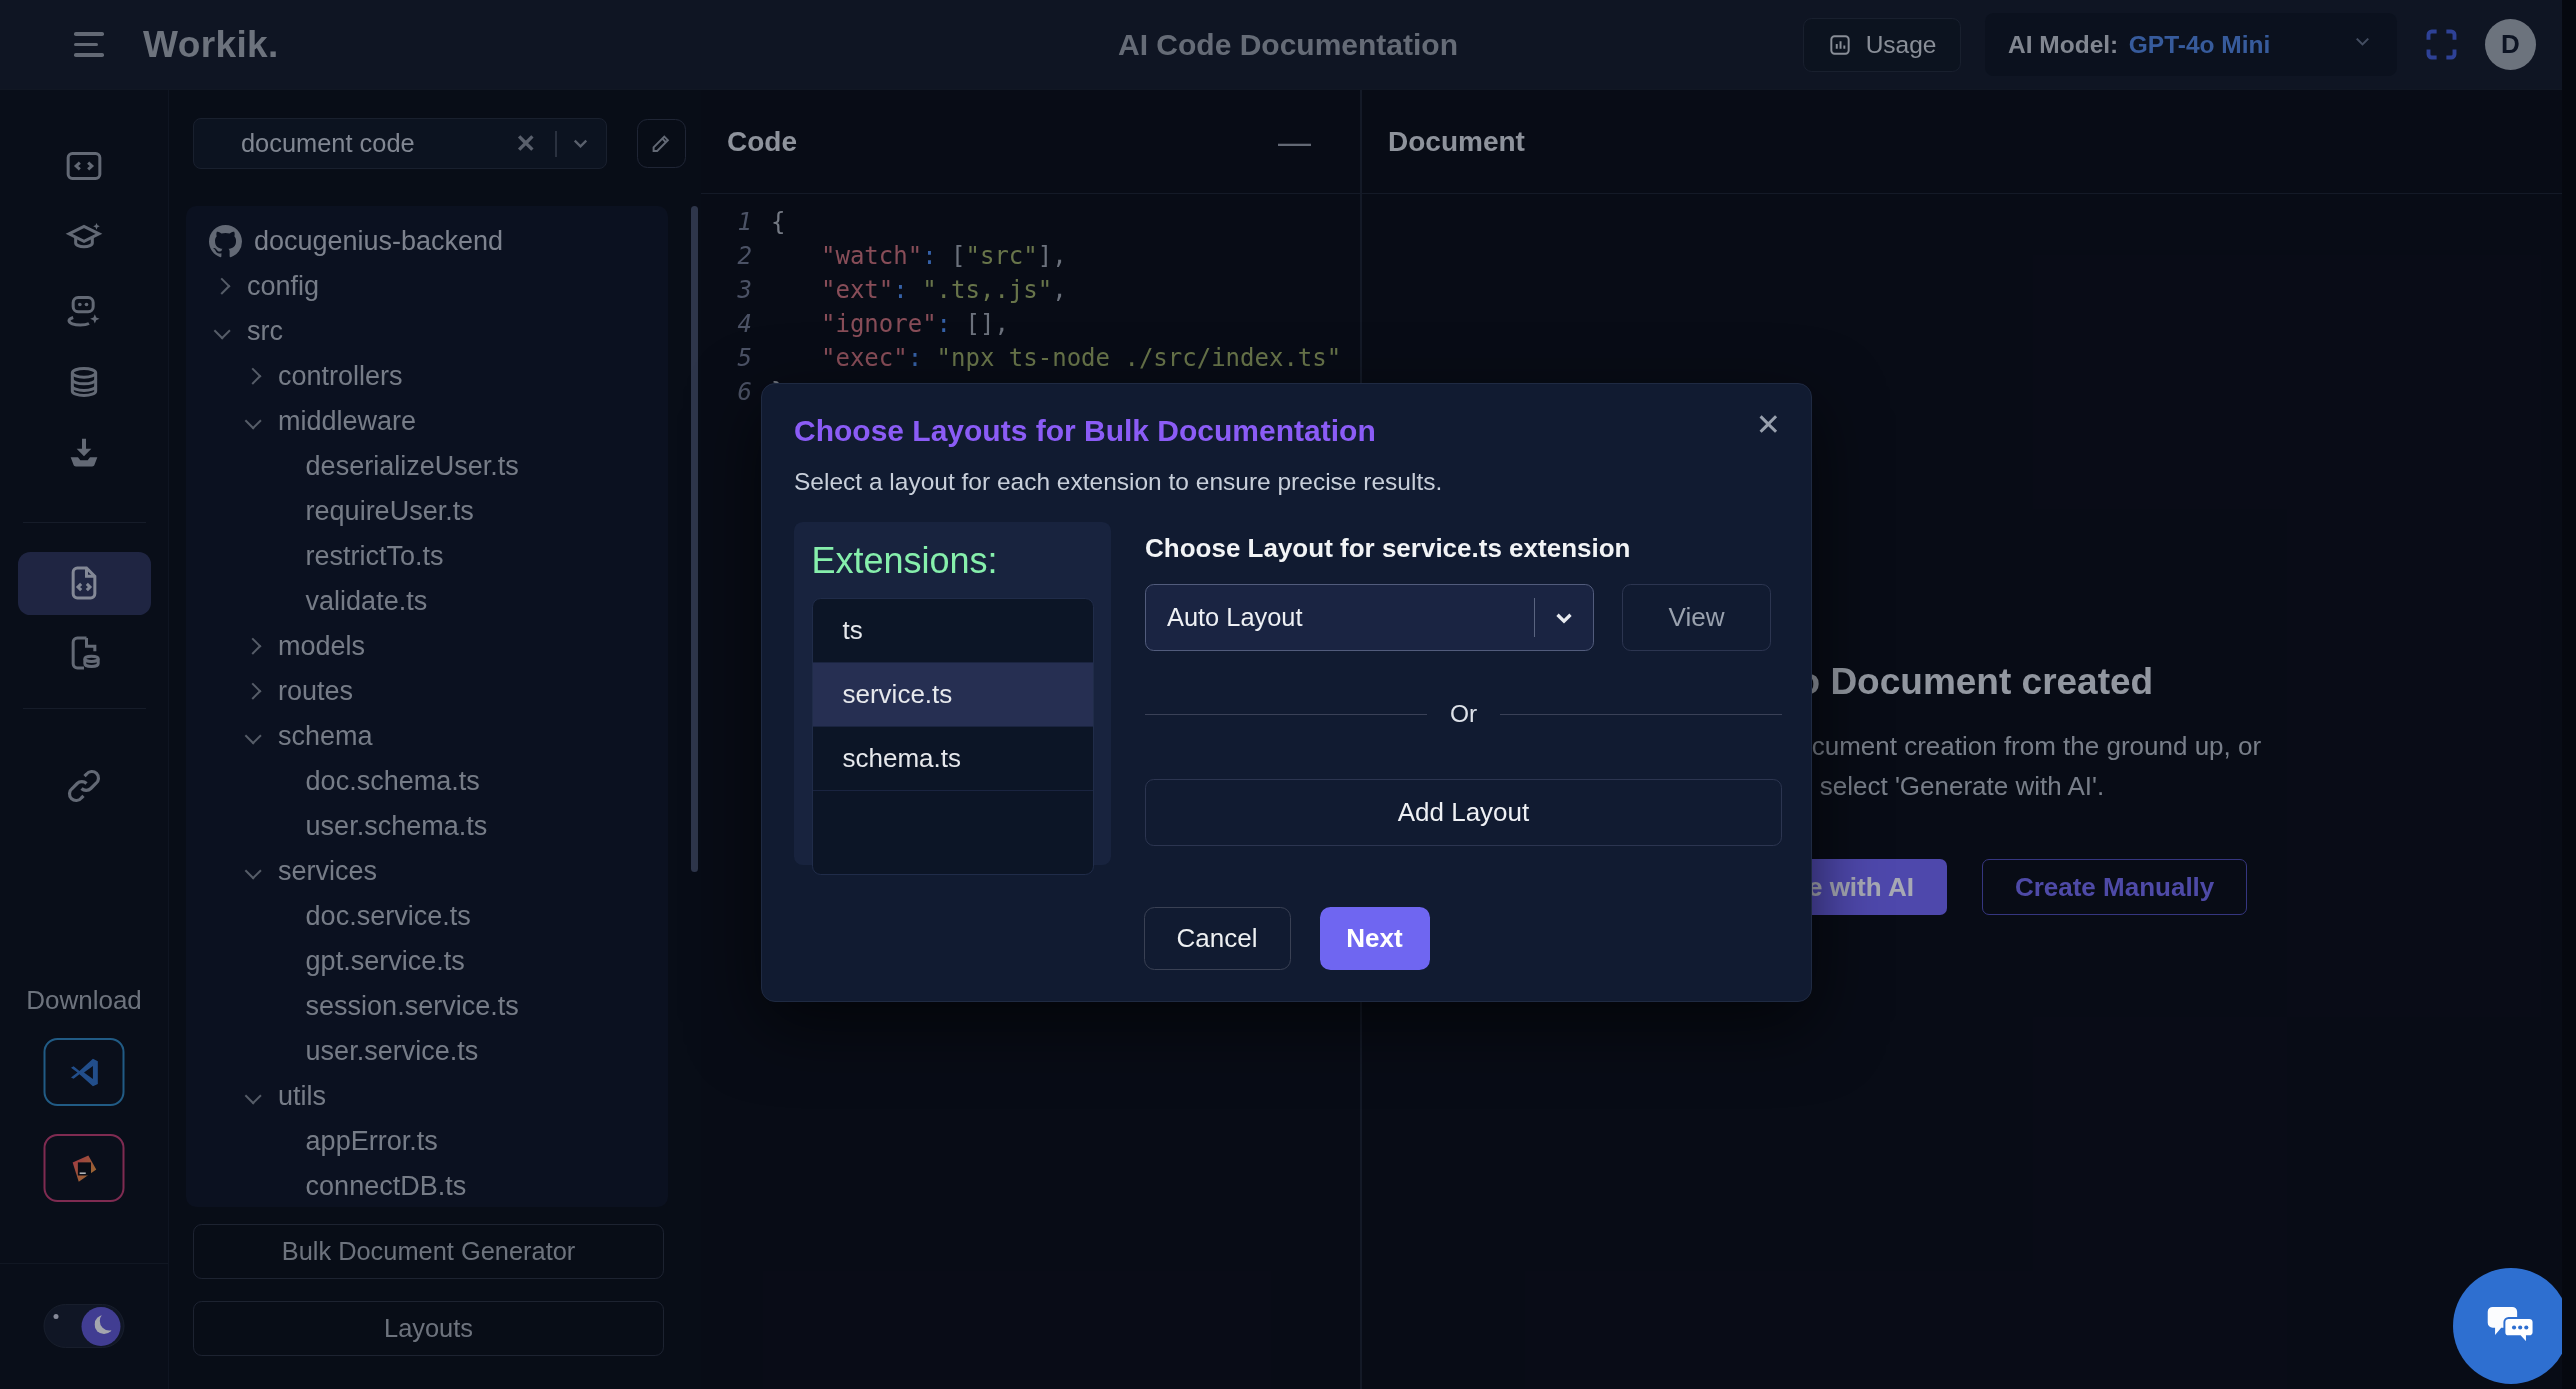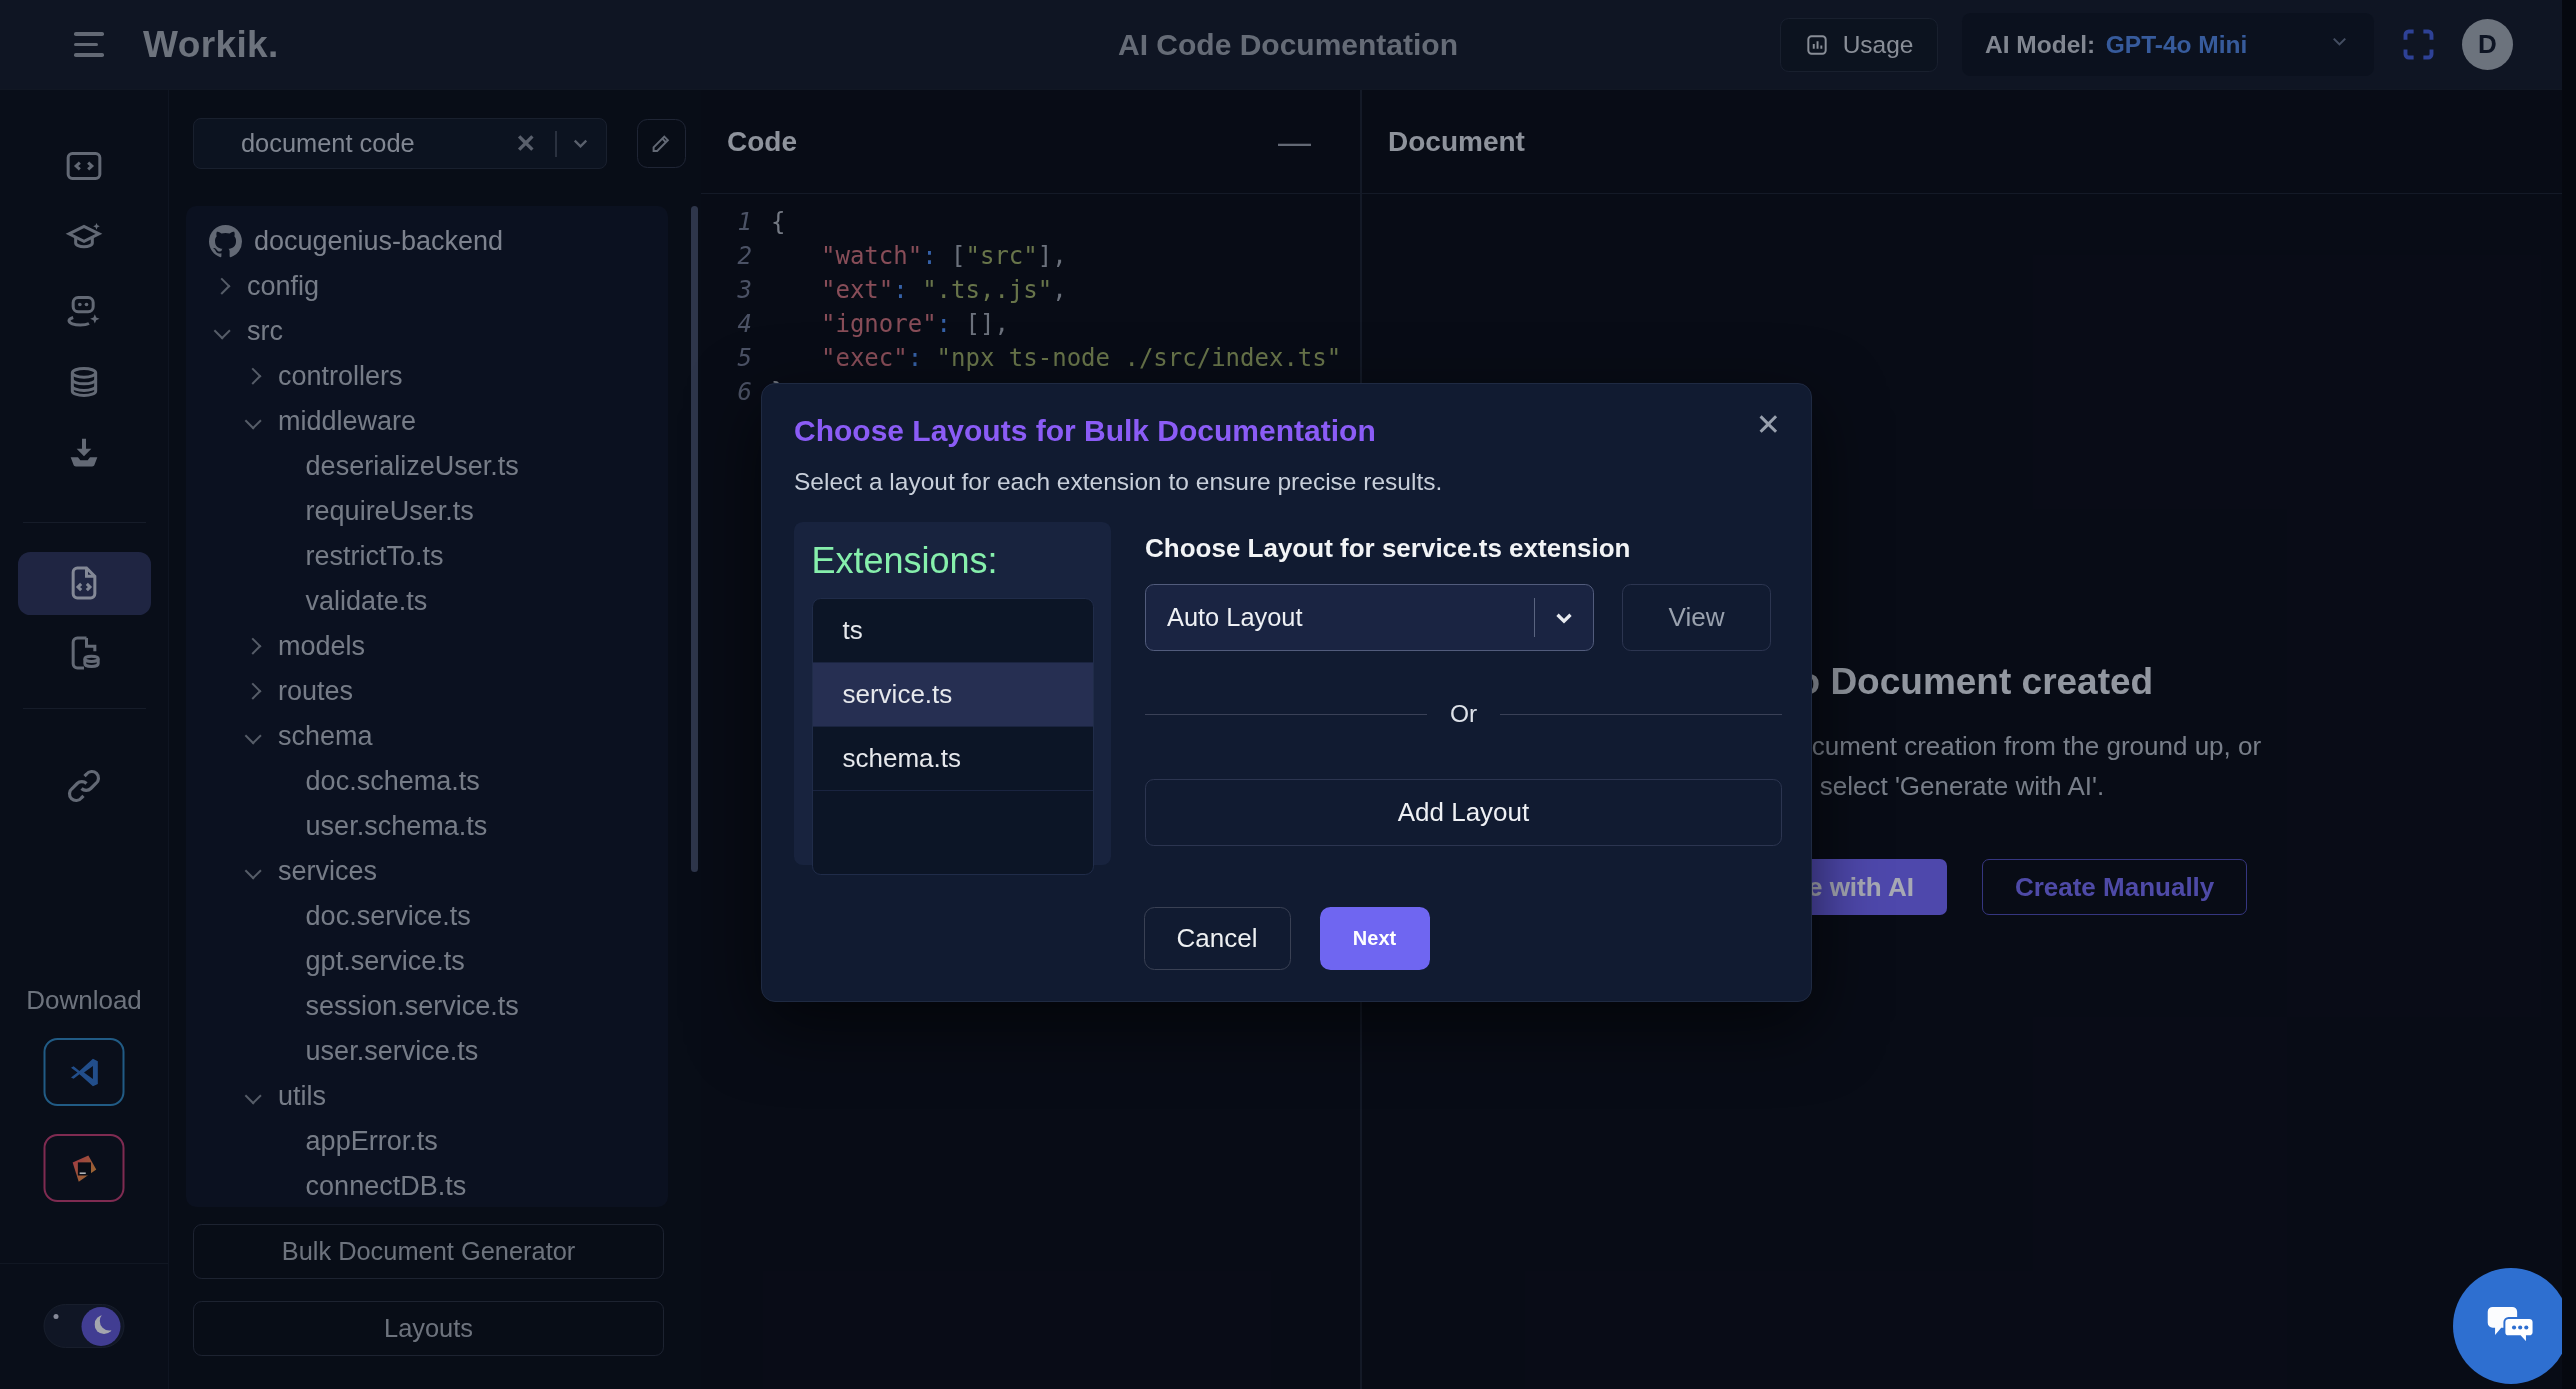--- a/index.html
+++ b/index.html
@@ -8,21 +8,21 @@
 
   
   .topbar{position:absolute;left:0;top:0;width:2576px;height:90px;background:#131a2b;
     display:flex;align-items:center;border-bottom:0.9px solid #161d2c;z-index:10;}
   .hamburger{margin-left:74px;width:30px;display:flex;flex-direction:column;gap:7px;cursor:pointer;}
   .hamburger span{display:block;height:3.5px;border-radius:1.8px;background:#8b93a1;}
   .hamburger span:nth-child(2){width:80%;}
   .logo{margin-left:39px;font-size:37px;font-weight:700;color:#9aa1ad;letter-spacing:0.4px;}
   .app-title{position:absolute;left:50%;top:50%;transform:translate(-50%,-50%);
     font-size:30px;font-weight:600;color:#8f96a3;white-space:nowrap;}
-  .tb-right{margin-left:auto;display:flex;align-items:center;gap:24.5px;padding-right:63px;}
+  .tb-right{margin-left:auto;display:flex;align-items:center;gap:24.5px;padding-right:40px;}
   .usage-btn{display:flex;align-items:center;gap:12.3px;height:54px;padding:0 23px;border-radius:8.8px;
     background:#0f1726;border:0.9px solid #212a3c;color:#c2c8d2;font-size:24.5px;cursor:pointer;}
   .model-pill{display:flex;align-items:center;height:63px;padding:0 23px;border-radius:8.8px;
     background:#0d1524;font-size:24.5px;min-width:412px;cursor:pointer;}
   .model-pill .lbl{color:#b6bcc8;font-weight:600;}
   .model-pill .val{color:#4c7ed8;font-weight:600;margin-left:10.5px;}
   .model-pill .chev{margin-left:auto;color:#5f6b85;}
   .fs-icon{color:#3f5ad0;display:flex;cursor:pointer;}
   .avatar{width:51px;height:51px;border-radius:50%;background:#99a1ad;color:#10192c;
     display:flex;align-items:center;justify-content:center;font-size:26px;font-weight:700;cursor:pointer;}
@@ -132,21 +132,21 @@
     color:#99a1ae;font-size:26px;display:flex;align-items:center;justify-content:center;cursor:pointer;}
   .or-row{margin-top:49px;display:flex;align-items:center;}
   .or-row .line{flex:1;height:0.9px;background:#3a4157;}
   .or-row .or{padding:0 23px;font-size:24.5px;color:#dde1e8;}
   .add-layout{margin-top:51px;width:100%;height:67px;border:1.3px solid #2c3550;border-radius:8.8px;
     background:transparent;color:#eef0f4;font-size:26px;display:flex;align-items:center;justify-content:center;cursor:pointer;}
   .modal-footer{position:absolute;left:0;right:0;bottom:31px;display:flex;justify-content:center;gap:29px;}
   .cancel-btn{width:147px;height:63px;border:1.3px solid #3a4154;border-radius:10.5px;color:#eef0f2;
     font-size:26px;display:flex;align-items:center;justify-content:center;cursor:pointer;background:transparent;}
   .next-btn{width:110px;height:63px;border-radius:10.5px;background:#6f66f1;color:#ffffff;
-    font-size:20px;font-weight:600;display:flex;align-items:center;justify-content:center;cursor:pointer;}
+    font-size:26px;font-weight:600;display:flex;align-items:center;justify-content:center;cursor:pointer;}
 
   
   .chat-fab{position:absolute;left:2453px;top:1268px;width:116px;height:116px;border-radius:50%;
     background:#2e6fd0;z-index:60;display:flex;align-items:center;justify-content:center;cursor:pointer;}
 </style>
 </head>
 <body>
 
 <div class="screen">
 

